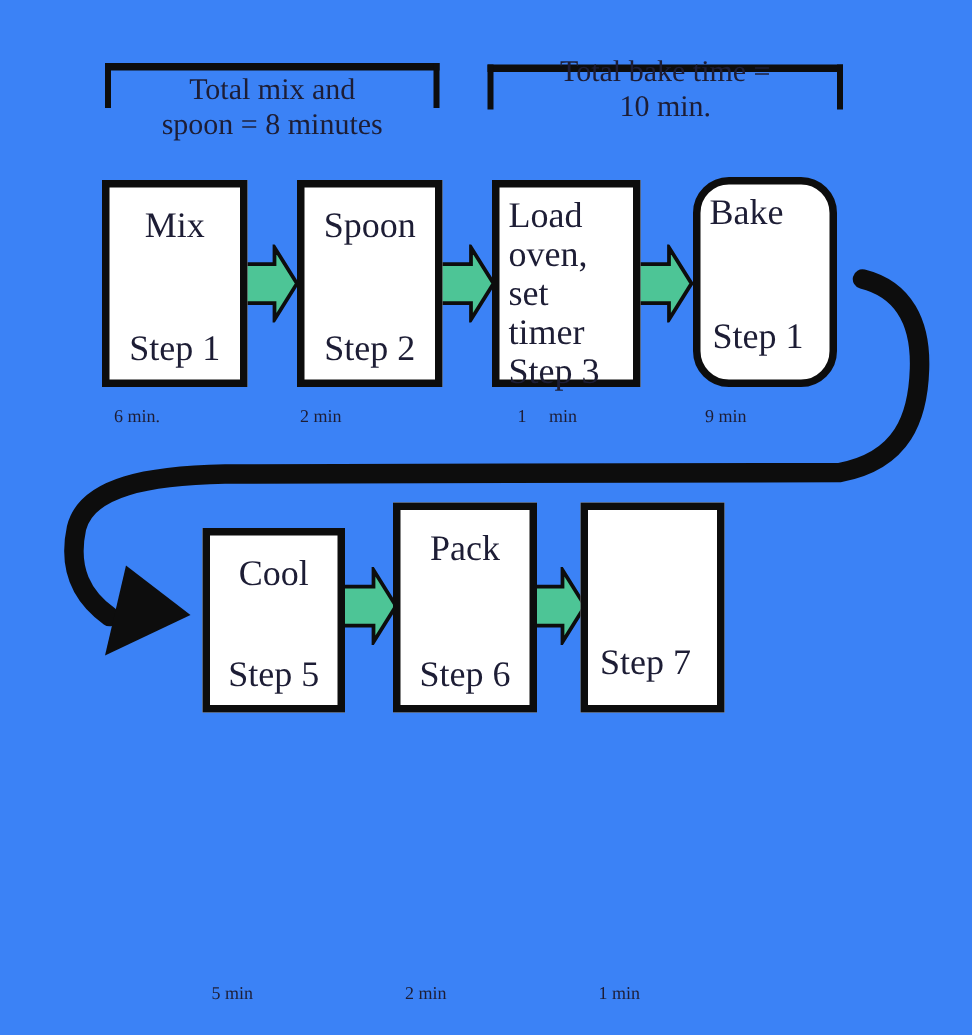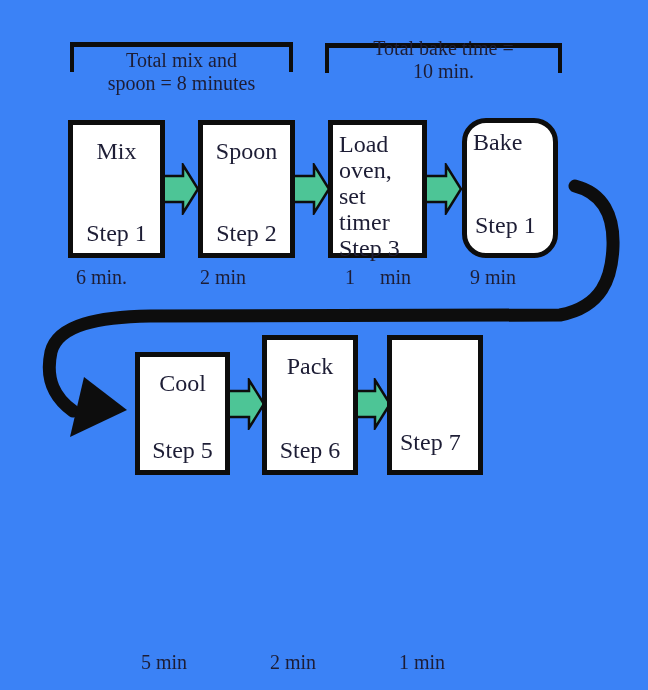--- a/index.html
+++ b/index.html
@@ -94,21 +94,21 @@
     fill: none;
     stroke: var(--ink);
     stroke-width: 13;
     stroke-linecap: round;
   }
   .overlay polygon { fill: var(--ink); }
 
   
   .time {
     position: absolute;
-    font-size: 20px;
+    font-size: 12px;
     line-height: 22px;
     white-space: pre;
   }
   #time-1 { left: 76px;  top: 266px; }
   #time-2 { left: 200px; top: 266px; }
   #time-3 { left: 345px; top: 266px; }
   #time-4 { left: 470px; top: 266px; }
   #time-5 { left: 141px; top: 651px; }
   #time-6 { left: 270px; top: 651px; }
   #time-7 { left: 399px; top: 651px; }

